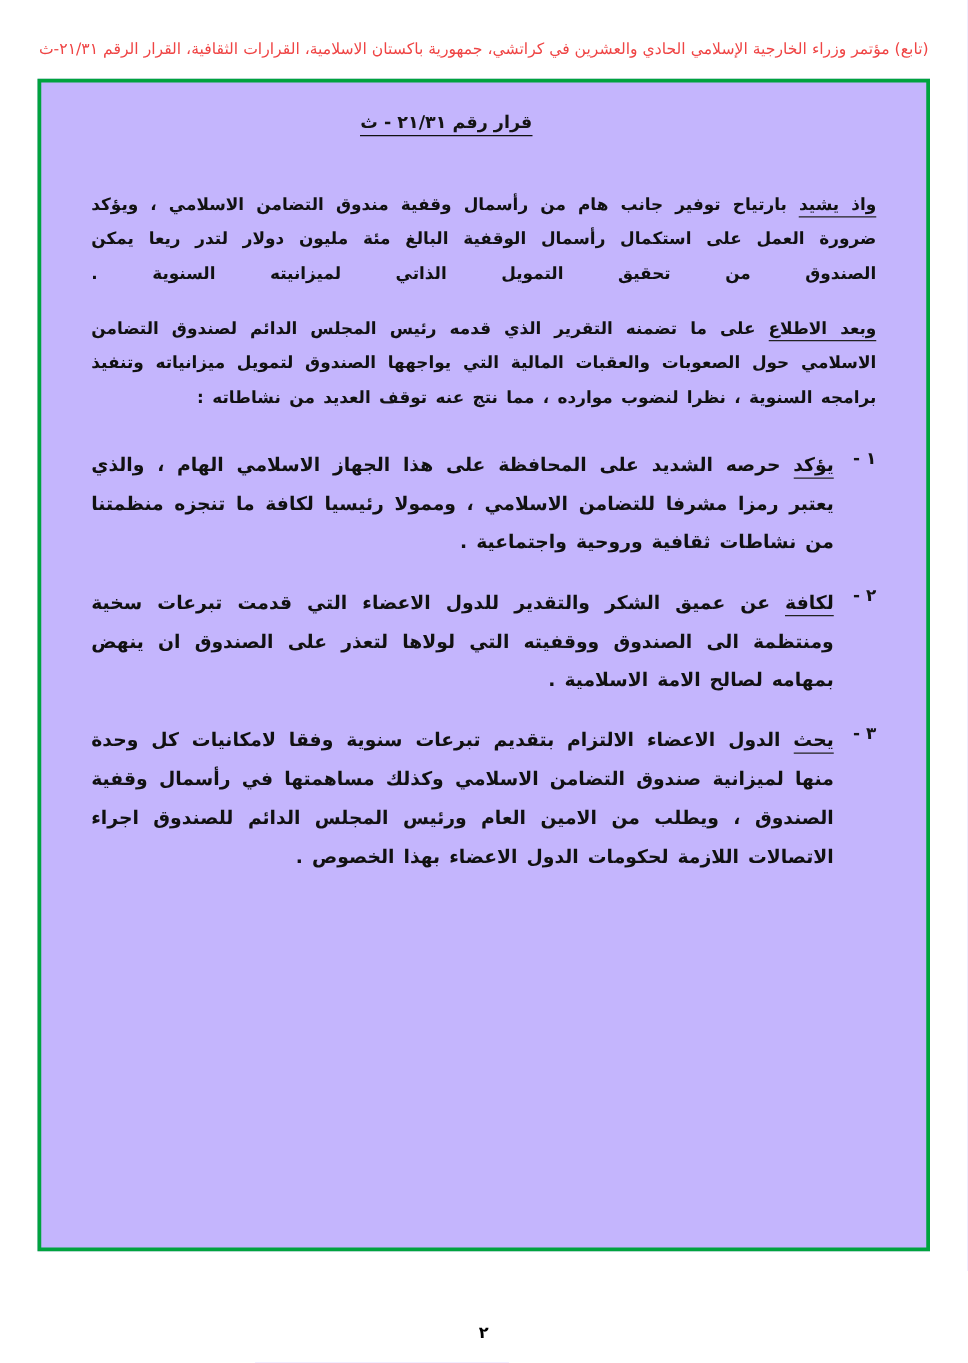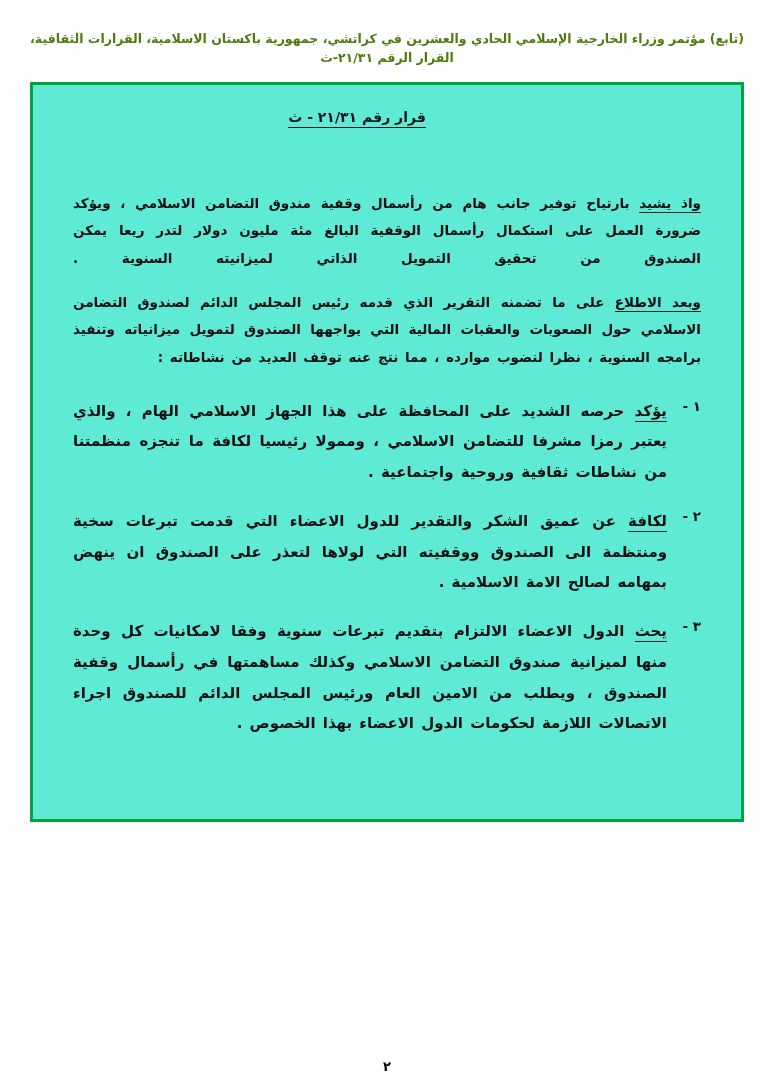--- a/index.html
+++ b/index.html
@@ -26,42 +26,42 @@
 
   
   .doc-header {
     text-align: center;
     direction: rtl;
     margin: 6px auto 14px auto;
     width: 716px;
   }
   .doc-header .line1 {
     font-size: 12.5px;
-    font-weight: bold;
+    font-weight: normal;
     line-height: 1.5;
     letter-spacing: 0px;
-    color: #4d7c0f;
+    color: #ef4444;
   }
   .doc-header .line2 {
     font-size: 11px;
     font-weight: bold;
     line-height: 1.6;
     color: #000;
     margin-top: 1px;
   }
 
   
   .frame {
     border: 3px solid #00a33e;
     width: 714px;
-    height: 740px;
+    height: 938px;
     margin: 0 auto;
     box-sizing: border-box;
     position: relative;
-    background: #5eead4;
+    background: #c4b5fd;
     padding: 18px 40px 10px 40px;
     overflow: hidden;
   }
 
   .res-title {
     text-align: center;
     font-size: 14px;
     font-weight: bold;
     letter-spacing: 2px;
     margin: 6px 0 0 0;
@@ -75,21 +75,21 @@
     display: inline-block;
   }
   
   .title-row {
     display: flex;
     justify-content: center;
     padding-right: 60px;
   }
 
   .body-block {
-    margin-top: 62px;
+    margin-top: 42px;
     direction: rtl;
   }
 
   p.para {
     font-size: 13.5px;
     line-height: 2.05;
     text-align: justify;
     text-align-last: justify;
     margin: 0 0 16px 0;
     letter-spacing: 0.2px;

